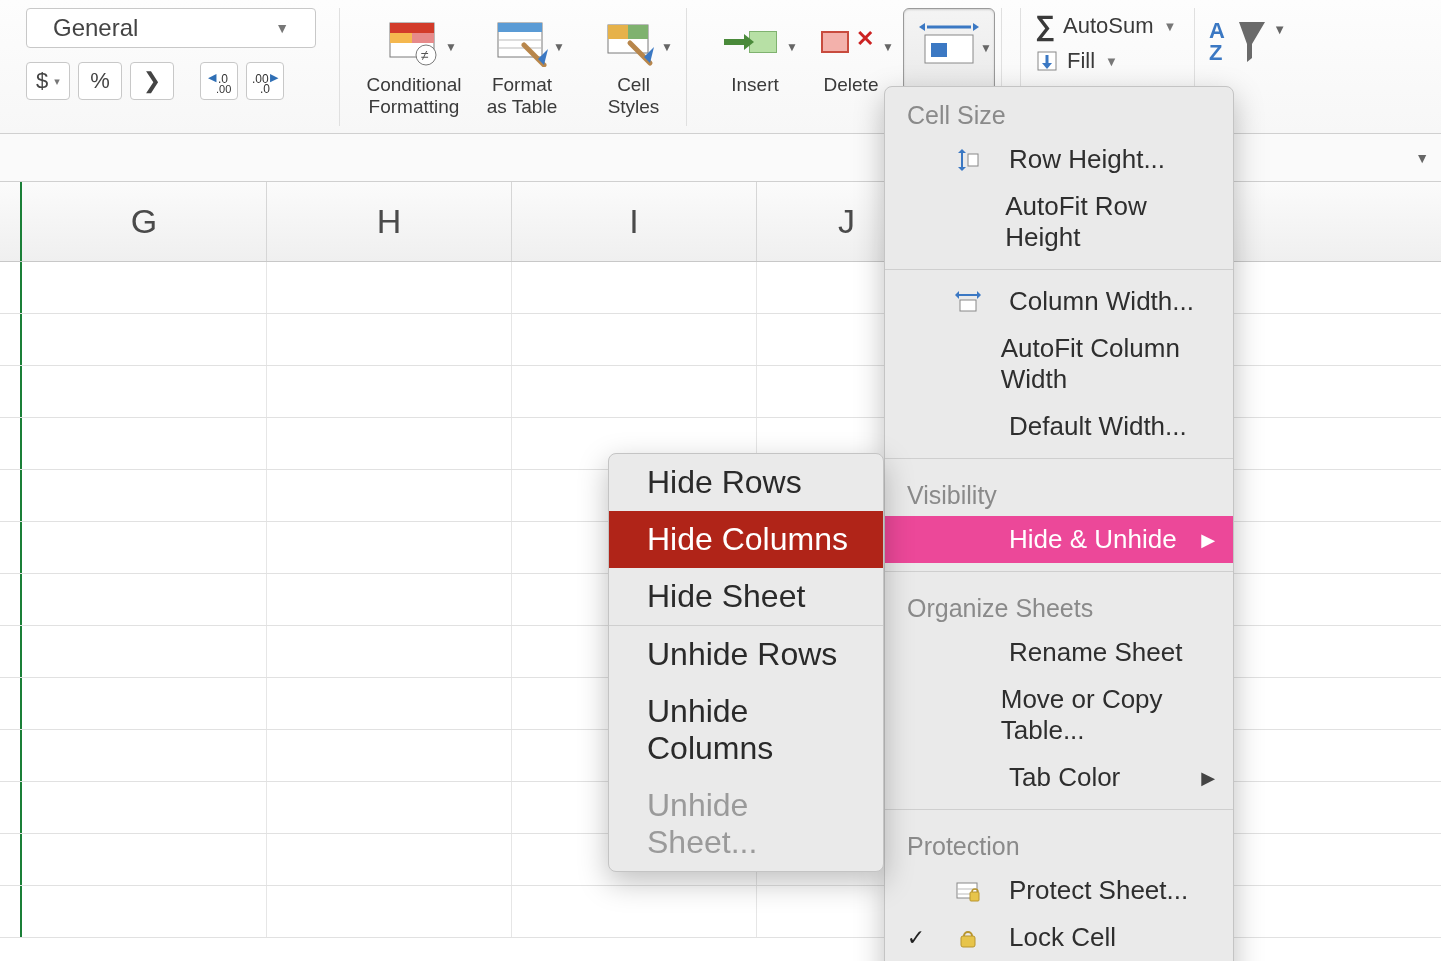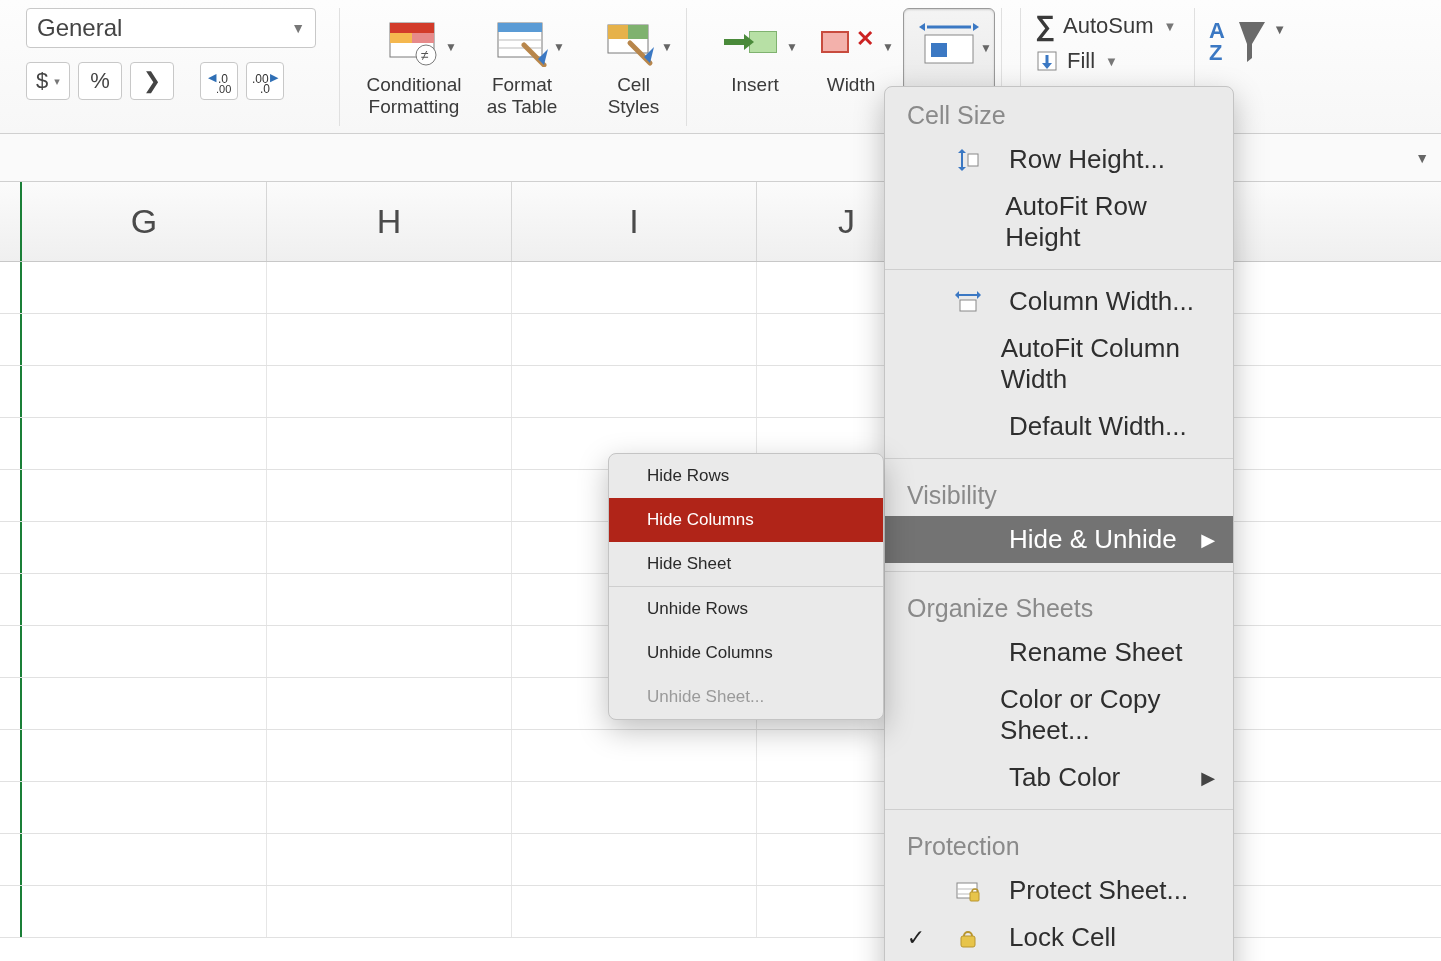--- a/index.html
+++ b/index.html
@@ -27,21 +27,21 @@
   .group:last-child { border-right: none; }
 
   .num-group { width: 320px; align-items: flex-start; }
   .num-group .row1 { display:flex; gap:8px; align-items:center; }
   .num-group .row2 { display:flex; gap:8px; align-items:center; margin-top:8px; }
 
   .dropdown-box {
     display:flex; align-items:center; justify-content:space-between;
     width: 290px; height: 40px;
     border:1px solid #c8c8c8; border-radius:4px;
-    background:#fff; padding:0 10px;
+    background:#fff; padding:0 26px;
     font-size:24px; color:#444;
   }
   .dropdown-box .arrow { color:#777; font-size:14px; }
 
   .btn {
     display:flex; align-items:center; justify-content:center;
     border:1px solid #c8c8c8; border-radius:4px;
     background:#fff; height:38px; min-width:44px;
     font-size:22px; color:#444;
   }
@@ -123,36 +123,36 @@
     display:flex; align-items:center; gap:26px;
     padding:8px 20px 8px 20px;
     font-size:26px; color:#2e2e2e;
     min-height:44px;
     position:relative;
   }
   .menu .item .check { width:22px; text-align:center; color:#222; font-size:22px; }
   .menu .item .spacer { width:22px; }
   .menu .item .ico { width:30px; height:26px; display:inline-flex; align-items:center; justify-content:center; }
   .menu .item .right-arrow { position:absolute; right:18px; color:#444; font-size:18px; }
-  .menu .item.highlight { background:#737373; color:#fff; }
+  .menu .item.highlight { background:#ec4899; color:#fff; }
   .menu .item.highlight .right-arrow { color:#fff; }
   .menu .divider { height:1px; background:#cfcfcf; margin:8px 0; }
 
   
   .submenu {
     position:absolute; top:453px; left:608px;
     width:276px;
     background:#eaeaea;
     border:1px solid #c4c4c4; border-radius:8px;
     box-shadow: 0 10px 30px rgba(0,0,0,.25);
     z-index:11; overflow:hidden;
   }
   .submenu .sitem {
     padding:10px 24px 10px 38px;
-    font-size:17px; color:#2a2a2a;
+    font-size:32px; color:#2a2a2a;
     min-height:44px; display:flex; align-items:center;
   }
   .submenu .sitem.highlight { background:#b02418; color:#fff; }
   .submenu .sitem.disabled { color:#9a9a9a; }
   .submenu .divider { height:1px; background:#cfcfcf; }
 
   
   svg { display:block; }
 </style>
 </head>
@@ -259,21 +259,21 @@
     </div>
 
     <div class="big-btn" style="width:88px;">
       <div class="icon-wrap">
         <svg width="70" height="40">
           <rect x="6" y="10" width="26" height="20" fill="#f3b1ab" stroke="#c84b3e" stroke-width="2"></rect>
           <text x="40" y="24" font-size="22" fill="#c22" font-weight="bold">✕</text>
         </svg>
         <span class="drop-arrow">▼</span>
       </div>
-      <div class="label">Width</div>
+      <div class="label">Delete</div>
     </div>
 
     <div class="big-btn format-active" style="width:92px;">
       <div class="icon-wrap">
         <svg width="64" height="48">
           <line x1="10" y1="8" x2="54" y2="8" stroke="#3b78c3" stroke-width="3"></line>
           <path d="M8 4 L8 12 L2 8 Z" fill="#3b78c3"></path>
           <path d="M56 4 L56 12 L62 8 Z" fill="#3b78c3"></path>
           <rect x="8" y="16" width="48" height="28" fill="#fff" stroke="#888"></rect>
           <rect x="14" y="24" width="16" height="14" fill="#3b78c3"></rect>
@@ -477,21 +477,21 @@
 
   <div class="section-title">Organize Sheets</div>
   <div class="item">
     <span class="spacer"></span>
       <span class="ico"></span>
     <span>Rename Sheet</span>
   </div>
   <div class="item">
     <span class="spacer"></span>
       <span class="ico"></span>
-    <span>Color or Copy Sheet...</span>
+    <span>Move or Copy Table...</span>
   </div>
   <div class="item">
     <span class="spacer"></span>
       <span class="ico"></span>
     <span>Tab Color</span>
     <span class="right-arrow">▶</span>
   </div>
 
   <div class="divider"></div>
 

